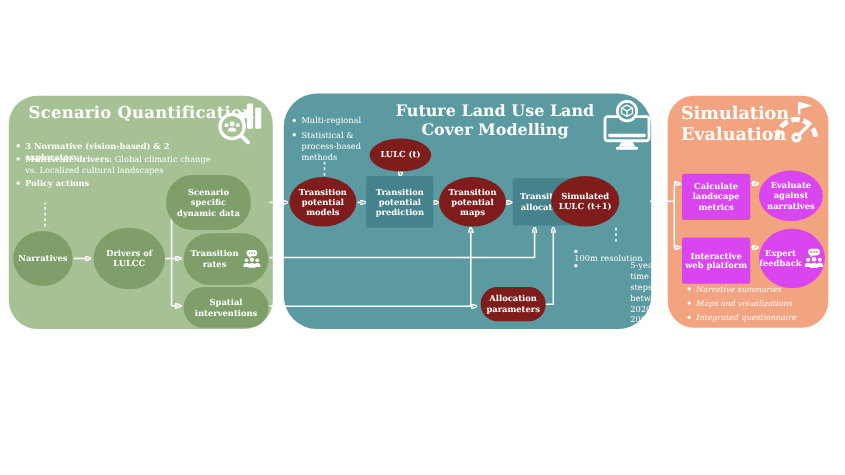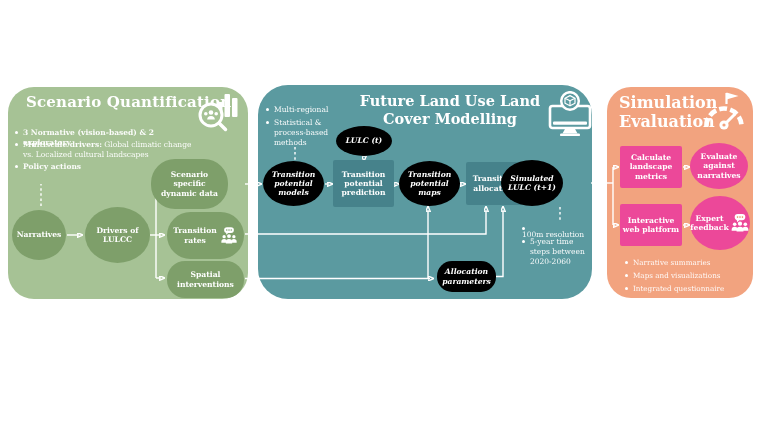--- a/index.html
+++ b/index.html
@@ -12,27 +12,27 @@
   svg.wires{position:absolute;left:0;top:0;z-index:2;}
   svg.wires path{fill:none;stroke:#ffffff;stroke-width:1.4px;}
   svg.wires path.dash{stroke-dasharray:2.5 2.6;}
   .ptitle{position:absolute;z-index:3;color:#fff;font-weight:700;white-space:pre-line;}
   .ptitle.t-green{left:26px;top:93px;font-size:15px;letter-spacing:.2px;}
   .ptitle.t-teal{left:355px;top:92px;width:190px;font-size:14.5px;line-height:1.25;text-align:center;}
   .ptitle.t-orange{left:619px;top:94px;font-size:16px;line-height:1.18;}
   .node{position:absolute;z-index:3;display:flex;align-items:center;justify-content:center;
         text-align:center;color:#fff;font-weight:700;font-size:7.6px;line-height:1.2;
         white-space:pre-line;}
-  .gn{background:#7e9f6a;} .tn{background:#000000;font-style:italic;} .tnr{background:#46828b;} .on{background:#ec4899;}
+  .gn{background:#7e9f6a;} .tn{background:#7f1d1d;} .tnr{background:#46828b;} .on{background:#d946ef;margin-top:12px;}
   .ell{border-radius:50%;} .pill{border-radius:24px;} .rct{border-radius:2px;}
   .bullet{position:absolute;z-index:3;display:flex;color:rgba(255,255,255,.95);
           font-size:7.5px;line-height:1.32;white-space:pre-line;text-align:left;}
   .bullet .dot{width:3px;height:3px;border-radius:50%;background:#fff;margin:3px 5px 0 0;flex:none;}
   .b-bold{font-weight:700;}
-  .bullet.small{font-size:7.2px;}
+  .bullet.small{font-size:7.2px;font-style:italic;}
   .icon{position:absolute;z-index:3;line-height:0;}
   .rowflex{display:flex;align-items:center;gap:3px;}
   .colflex{display:flex;align-items:center;gap:1px;}
 </style>
 </head>
 <body>
 
 <div class="canvas">
 
   <div class="panel green"></div>
@@ -194,21 +194,21 @@
   </div>
   <div class="node tn" style="left:437px;top:261px;width:59px;height:31px;border-radius:15px;">
     <span>Allocation
 parameters</span>
   </div>
 
   <div class="bullet" style="left:522px;top:224px;width:75px;flex-direction:column;">
     <span class="dot"></span>
     <span>100m resolution</span>
   </div>
-  <div class="bullet" style="left:522px;top:237px;width:75px;">
+  <div class="bullet" style="left:522px;top:237px;width:75px;gap:43px;">
     <span class="dot"></span>
     <span>5-year time
 steps between
 2020-2060</span>
   </div>
 
   <div class="ptitle t-orange">Simulation
 Evaluation</div>
 
   <div class="icon" style="left:702px;top:90px;">

